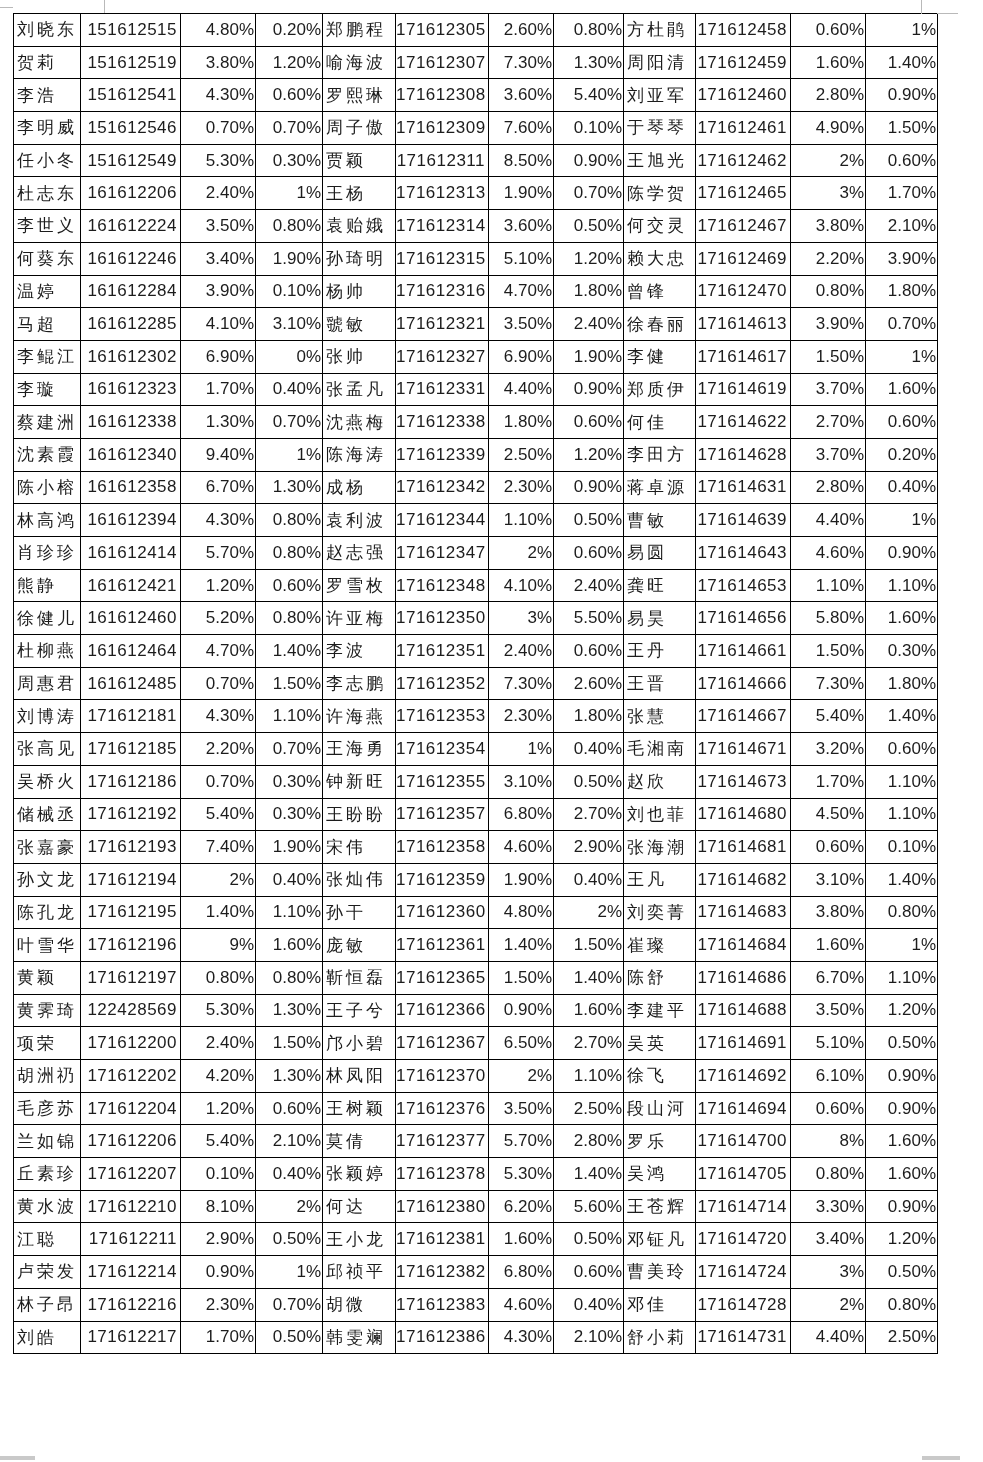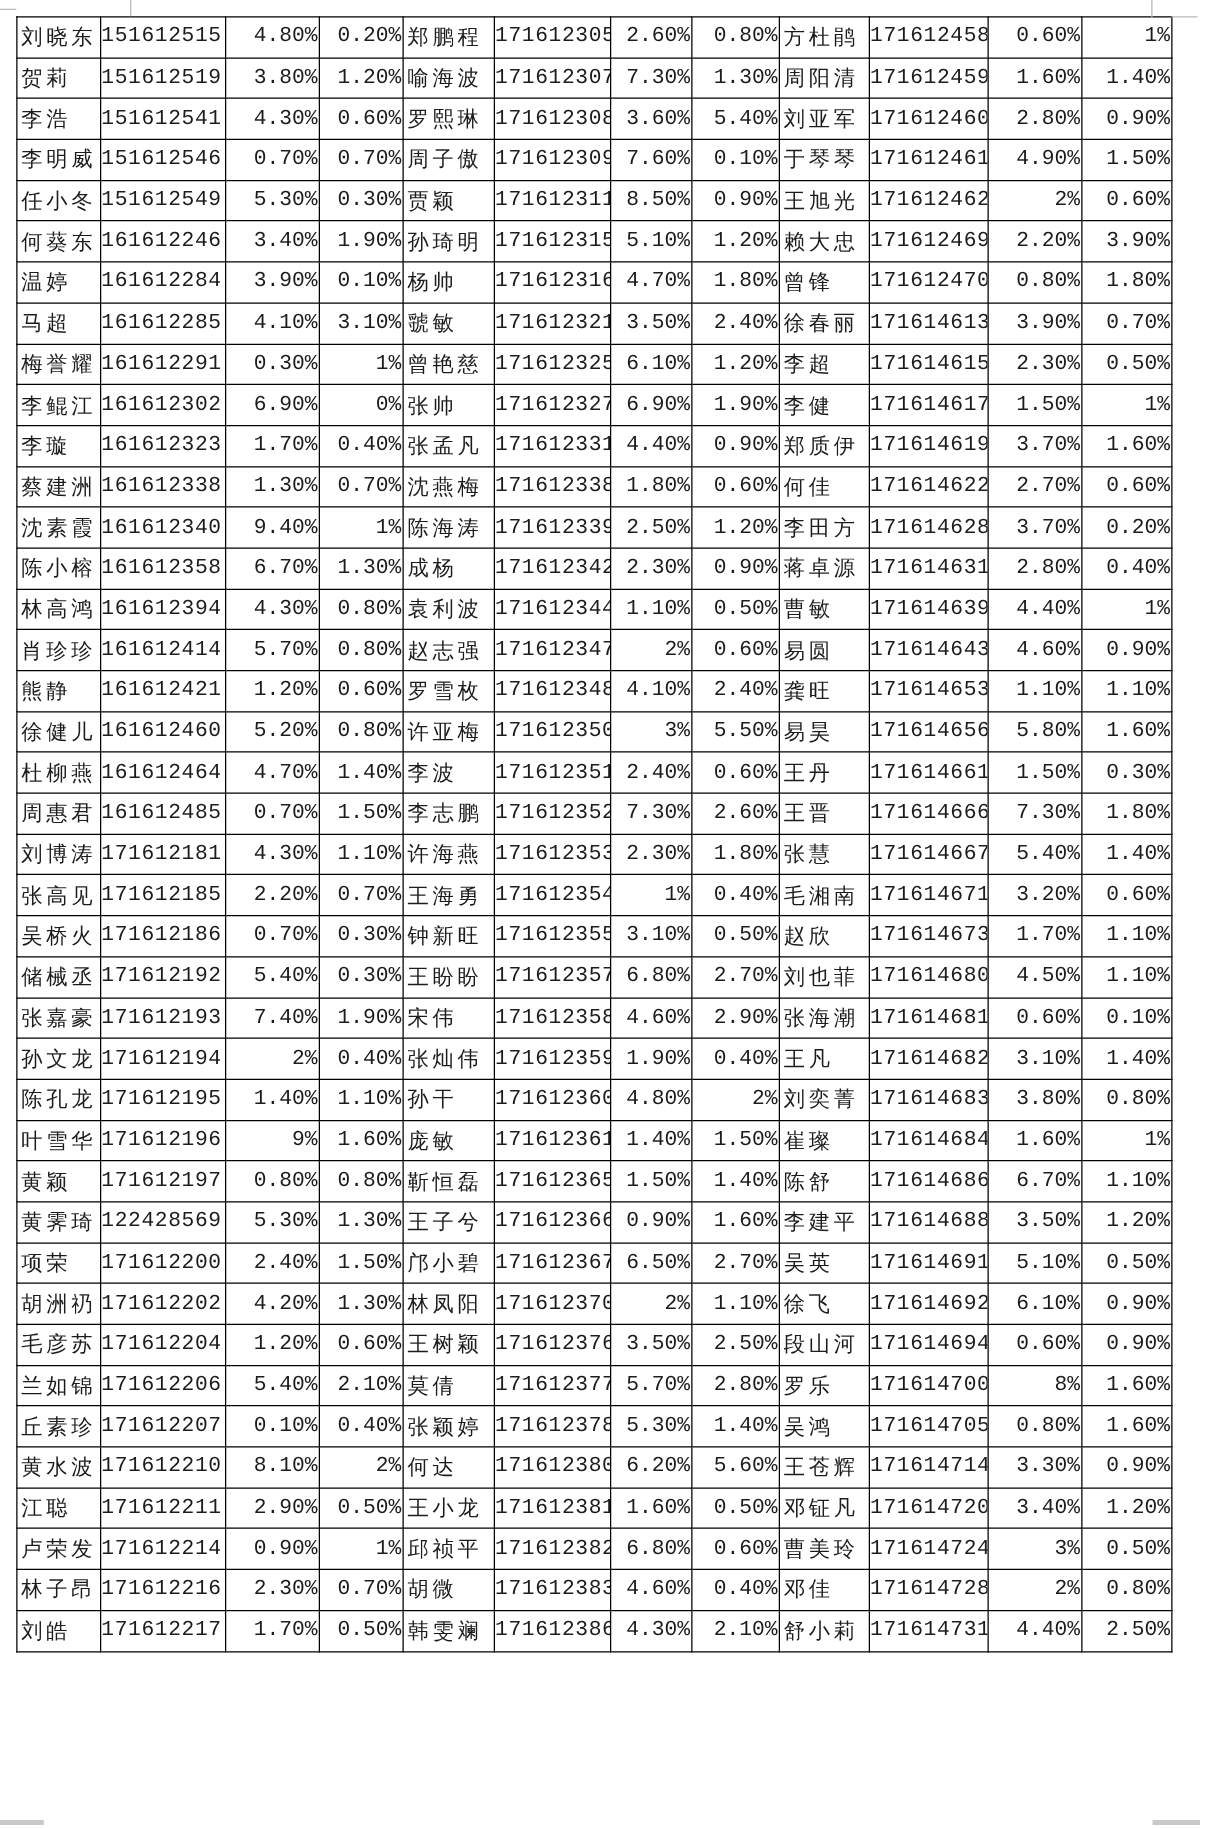--- a/index.html
+++ b/index.html
@@ -1,18 +1,18 @@
 <!DOCTYPE html>
 <html><head>
 <meta charset="utf-8">
 <style>
   html,body{margin:0;padding:0;background:#ffffff;}
   body{width:983px;height:1462px;overflow:hidden;}
   .sheet{position:relative;width:875px;height:1462px;background:#ffffff;
-         font-family:Liberation Mono, monospace;color:#1c1c1c;padding-left:48px;}
+         font-family:Liberation Sans, sans-serif;color:#1c1c1c;padding-left:48px;}
   table.grid{position:absolute;left:13px;top:13px;width:924px;
              border-collapse:collapse;table-layout:fixed;}
   td{border:1px solid #000000;height:31.7px;padding:0;font-size:17px;
      overflow:hidden;white-space:nowrap;vertical-align:middle;}
   td.c-name{text-align:left;padding-left:3px;letter-spacing:3px;}
   td.c-id{text-align:right;padding-right:3px;letter-spacing:0.5px;}
   td.c-pct{text-align:right;padding-right:1px;}
   .frag{position:absolute;}
   .frag-tl-h{left:0;top:7px;width:13px;height:1px;background:#b9b9b9;}
   .frag-tl-v{left:104px;top:0;width:1px;height:13px;background:#b9b9b9;}
@@ -106,20 +106,48 @@
           <td class="c-name">贾颖</td>
           <td class="c-id">171612311</td>
           <td class="c-pct">8.50%</td>
           <td class="c-pct">0.90%</td>
           <td class="c-name">王旭光</td>
           <td class="c-id">171612462</td>
           <td class="c-pct">2%</td>
           <td class="c-pct">0.60%</td>
         </tr>
         <tr>
+          <td class="c-name">杜志东</td>
+          <td class="c-id">161612206</td>
+          <td class="c-pct">2.40%</td>
+          <td class="c-pct">1%</td>
+          <td class="c-name">王杨</td>
+          <td class="c-id">171612313</td>
+          <td class="c-pct">1.90%</td>
+          <td class="c-pct">0.70%</td>
+          <td class="c-name">陈学贺</td>
+          <td class="c-id">171612465</td>
+          <td class="c-pct">3%</td>
+          <td class="c-pct">1.70%</td>
+        </tr>
+        <tr>
+          <td class="c-name">李世义</td>
+          <td class="c-id">161612224</td>
+          <td class="c-pct">3.50%</td>
+          <td class="c-pct">0.80%</td>
+          <td class="c-name">袁贻娥</td>
+          <td class="c-id">171612314</td>
+          <td class="c-pct">3.60%</td>
+          <td class="c-pct">0.50%</td>
+          <td class="c-name">何交灵</td>
+          <td class="c-id">171612467</td>
+          <td class="c-pct">3.80%</td>
+          <td class="c-pct">2.10%</td>
+        </tr>
+        <tr>
           <td class="c-name">何葵东</td>
           <td class="c-id">161612246</td>
           <td class="c-pct">3.40%</td>
           <td class="c-pct">1.90%</td>
           <td class="c-name">孙琦明</td>
           <td class="c-id">171612315</td>
           <td class="c-pct">5.10%</td>
           <td class="c-pct">1.20%</td>
           <td class="c-name">赖大忠</td>
           <td class="c-id">171612469</td>
@@ -146,34 +174,20 @@
           <td class="c-pct">4.10%</td>
           <td class="c-pct">3.10%</td>
           <td class="c-name">虢敏</td>
           <td class="c-id">171612321</td>
           <td class="c-pct">3.50%</td>
           <td class="c-pct">2.40%</td>
           <td class="c-name">徐春丽</td>
           <td class="c-id">171614613</td>
           <td class="c-pct">3.90%</td>
           <td class="c-pct">0.70%</td>
-        </tr>
-        <tr>
-          <td class="c-name">梅誉耀</td>
-          <td class="c-id">161612291</td>
-          <td class="c-pct">0.30%</td>
-          <td class="c-pct">1%</td>
-          <td class="c-name">曾艳慈</td>
-          <td class="c-id">171612325</td>
-          <td class="c-pct">6.10%</td>
-          <td class="c-pct">1.20%</td>
-          <td class="c-name">李超</td>
-          <td class="c-id">171614615</td>
-          <td class="c-pct">2.30%</td>
-          <td class="c-pct">0.50%</td>
         </tr>
         <tr>
           <td class="c-name">李鲲江</td>
           <td class="c-id">161612302</td>
           <td class="c-pct">6.90%</td>
           <td class="c-pct">0%</td>
           <td class="c-name">张帅</td>
           <td class="c-id">171612327</td>
           <td class="c-pct">6.90%</td>
           <td class="c-pct">1.90%</td>

